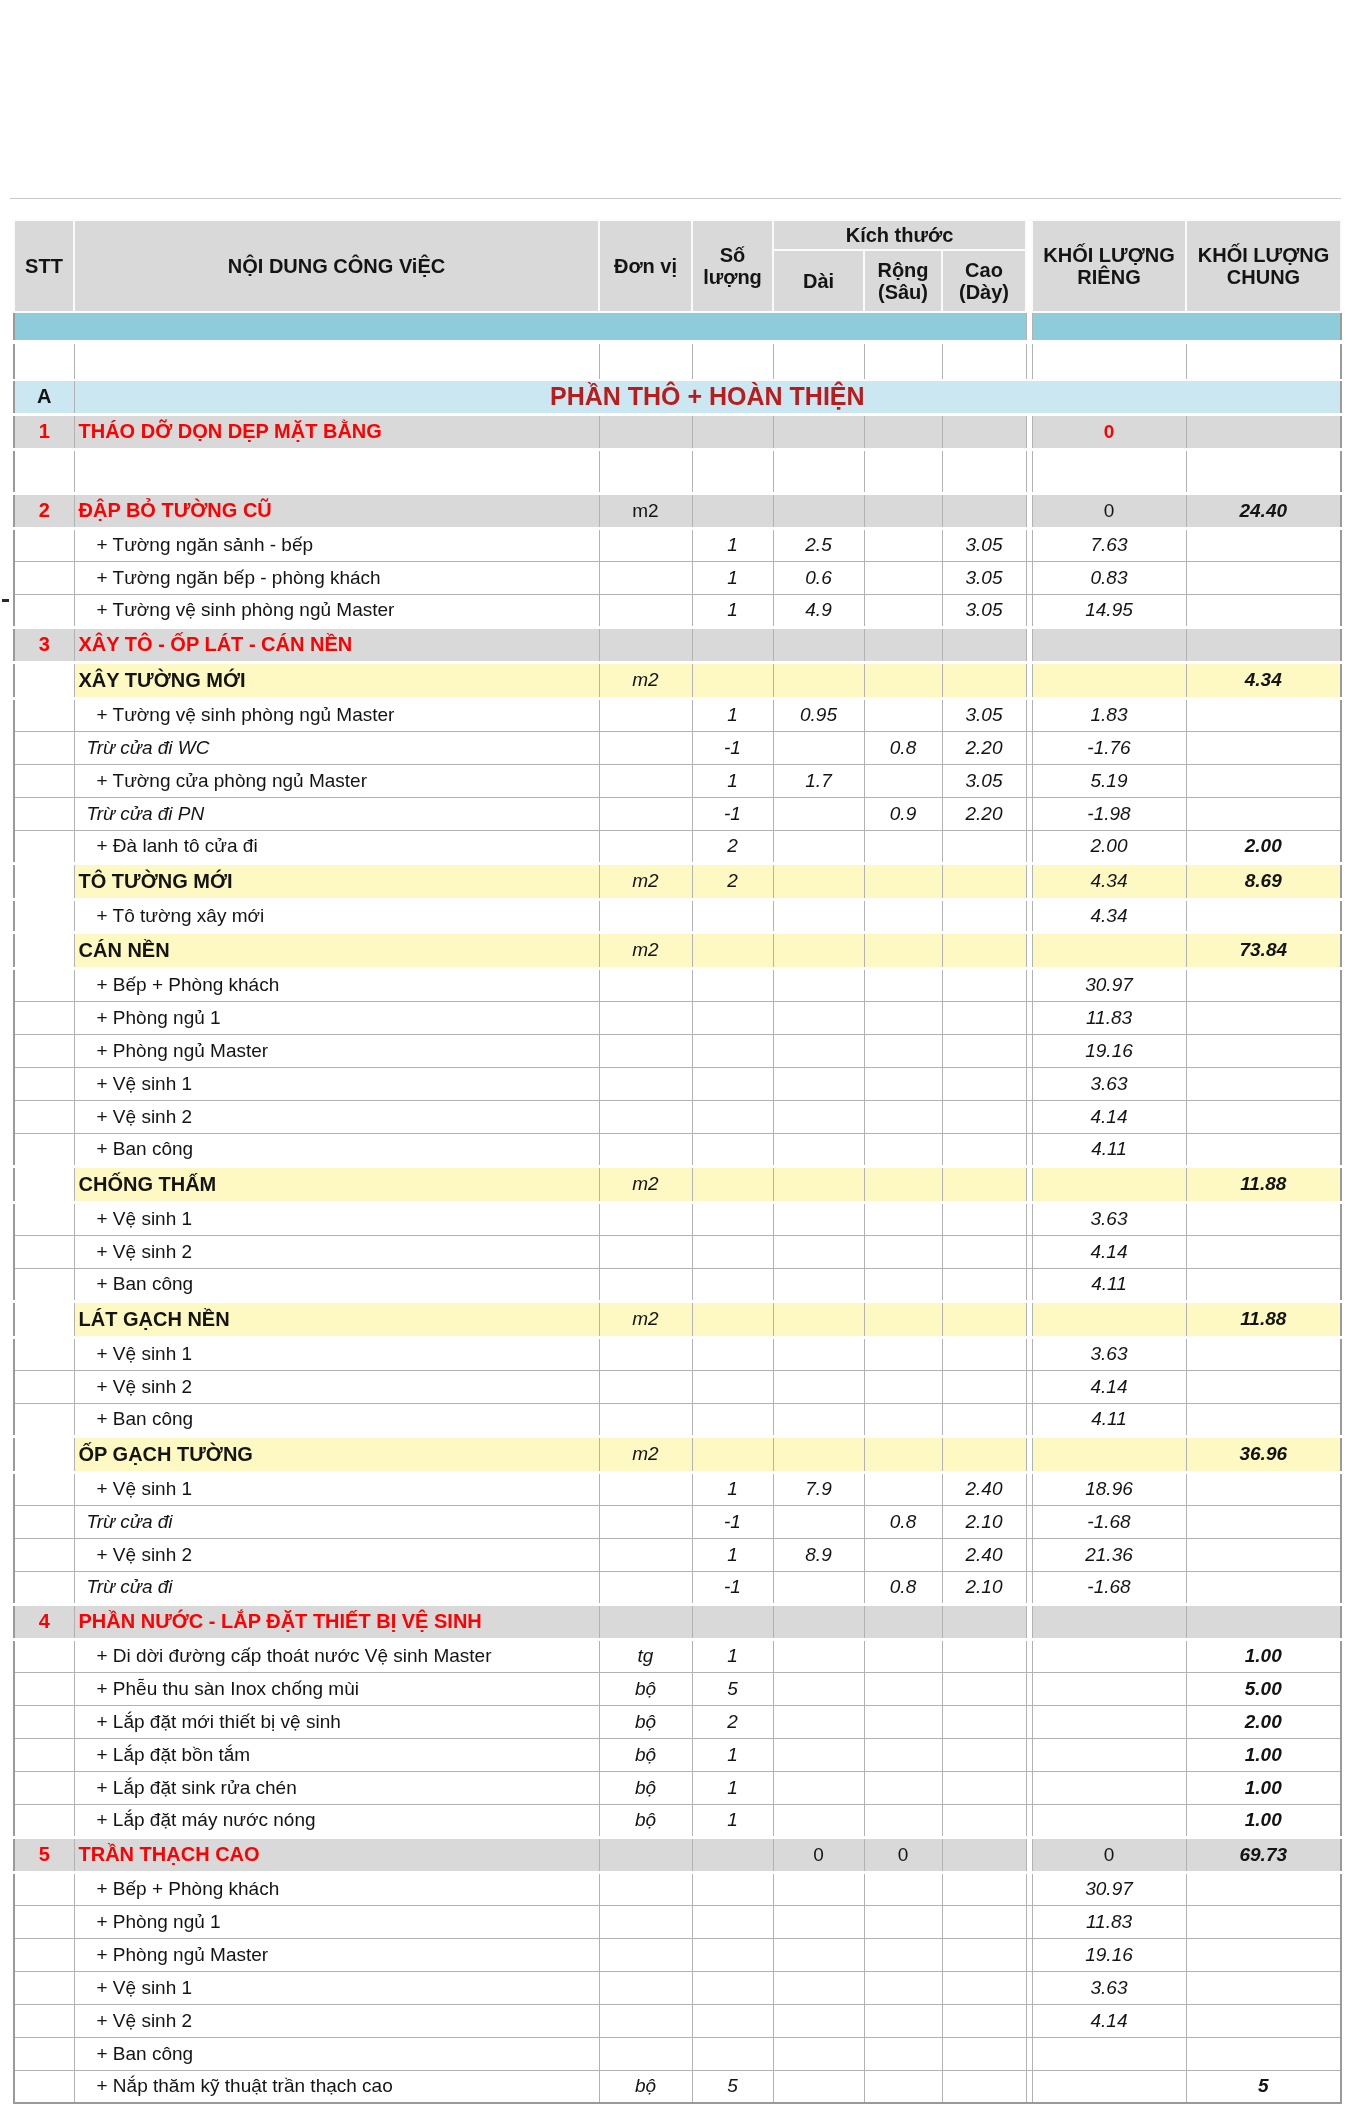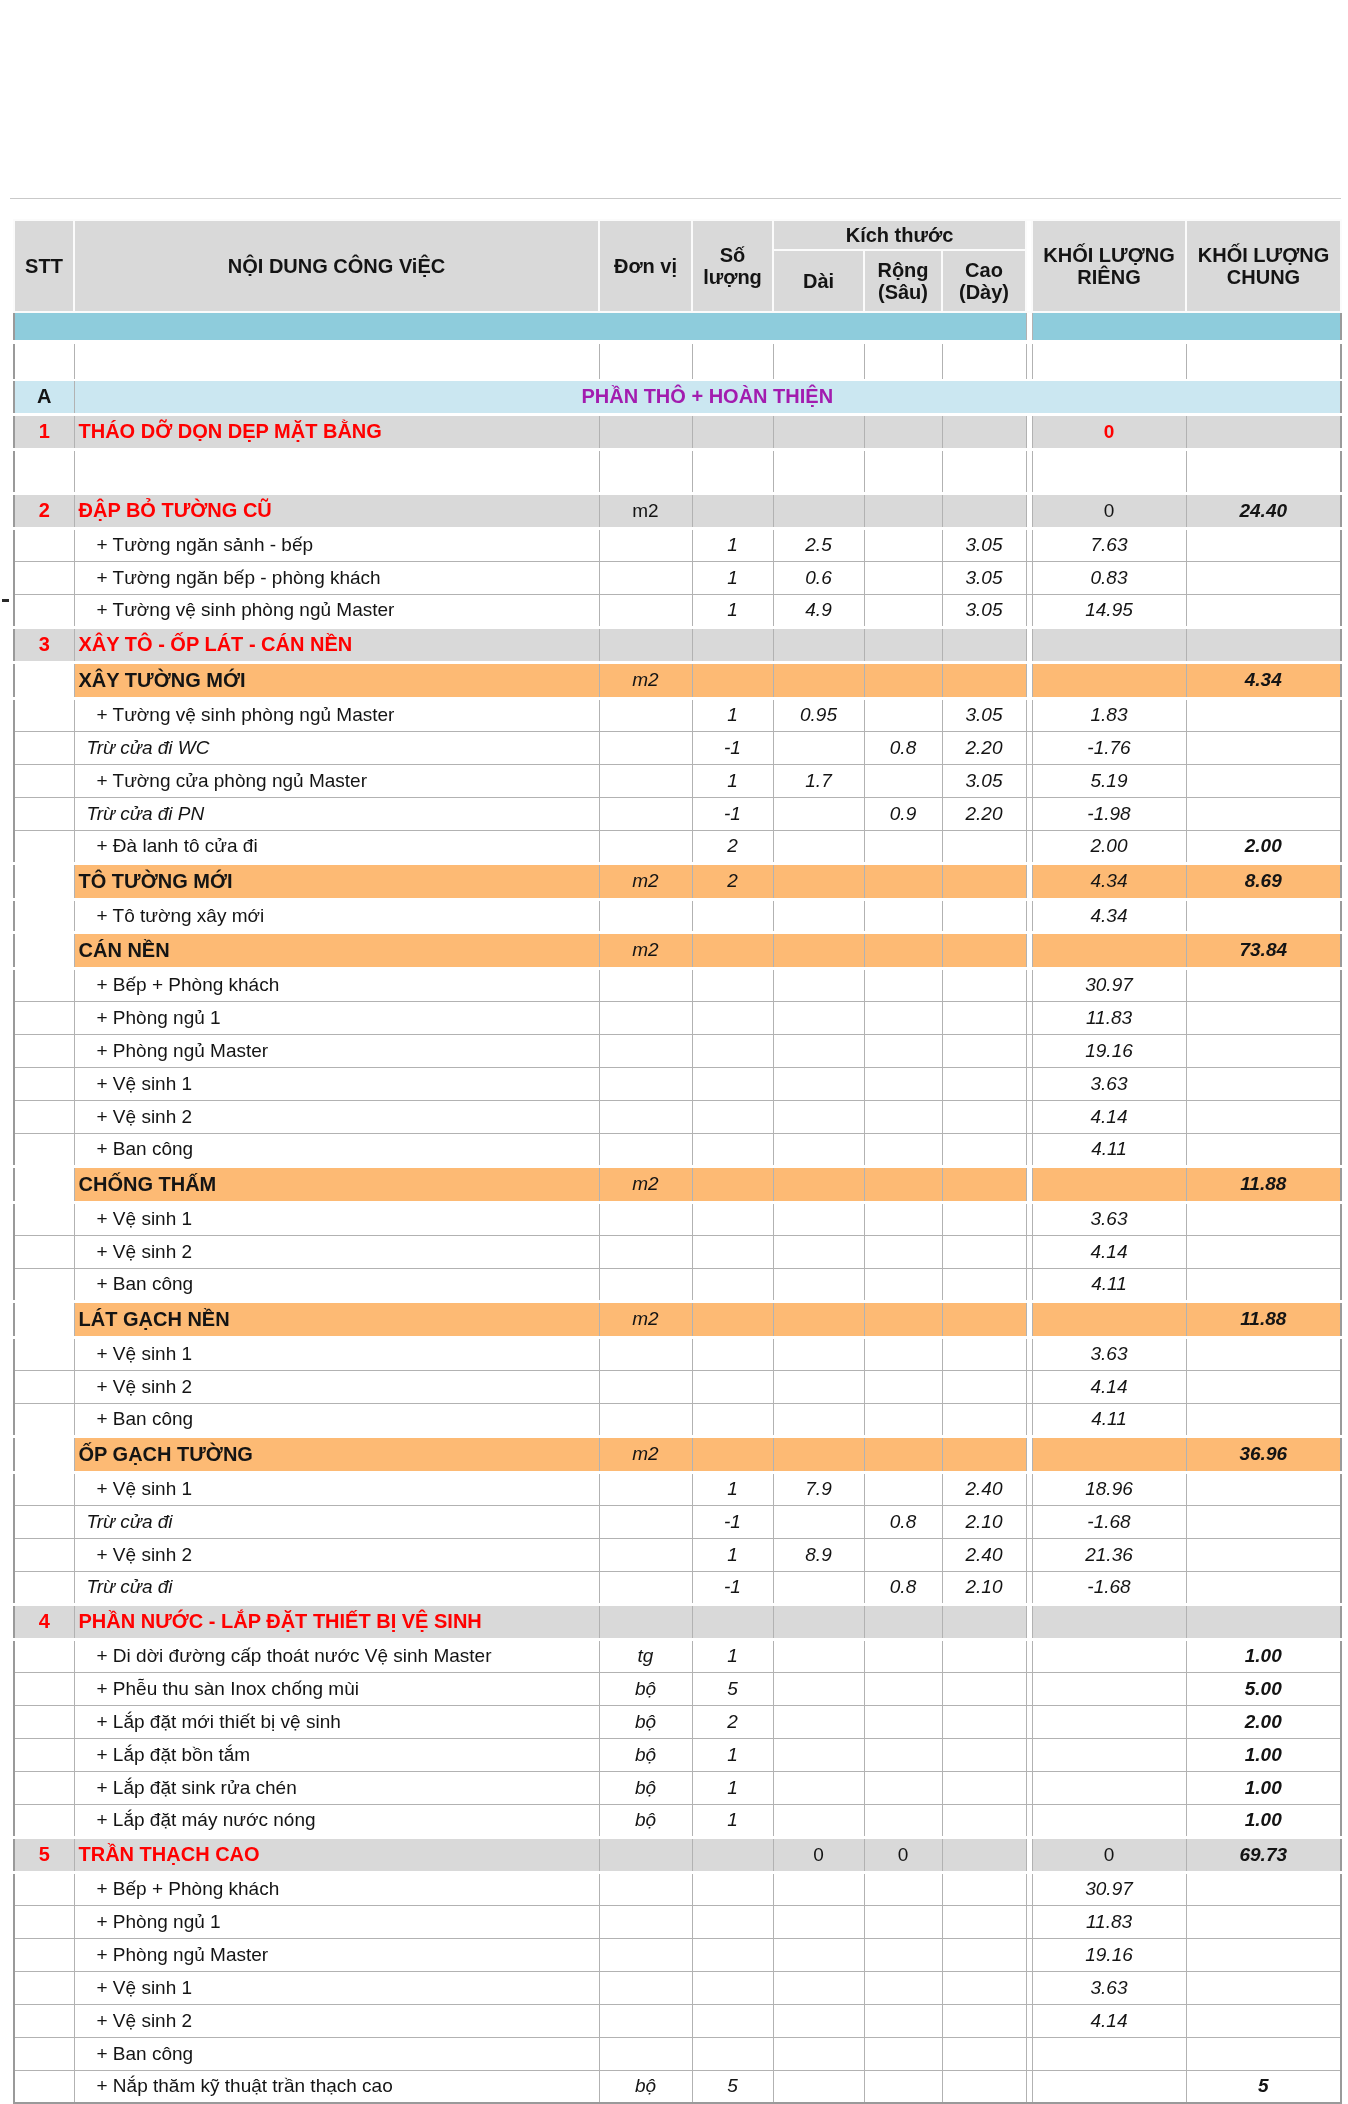--- a/index.html
+++ b/index.html
@@ -42,27 +42,27 @@
   tr.deduct td.name{padding-left:12px;font-style:italic;}
   tr.item td.num, tr.deduct td.num, tr.subsection td.num{font-style:italic;}
   tr.item td.kl-chung{font-weight:bold;}
 
   tr.section td{background:#d9d9d9;border-top:3px solid #ffffff;border-bottom:3px solid #ffffff;}
   tr.section td.spacer{background:#ffffff;}
   tr.section td.stt, tr.section td.name{color:#ff0000;font-weight:bold;font-size:20px;}
   tr.section td.kl-chung, tr.subsection td.kl-chung{font-weight:bold;font-style:italic;text-align:center;}
   tr.section td.red-val{color:#ff0000;font-weight:bold;}
 
-  tr.subsection td{background:#fdba74;border-top:3px solid #ffffff;border-bottom:3px solid #ffffff;}
+  tr.subsection td{background:#fef9c3;border-top:3px solid #ffffff;border-bottom:3px solid #ffffff;}
   tr.subsection td.stt, tr.subsection td.spacer{background:#ffffff;}
   tr.subsection td.name{font-weight:bold;font-size:20px;}
 
   tr.groupA td{background:#cbe7f1;border-top:2px solid #ffffff;border-bottom:2px solid #ffffff;}
   tr.groupA td.stt{font-weight:bold;font-size:20px;}
-  tr.groupA td.title{color:#a21caf;font-weight:bold;font-size:20px;text-align:center;}
+  tr.groupA td.title{color:#b91c1c;font-weight:bold;font-size:25px;text-align:center;}
 
   tr.teal td{background:#8eccdc;border-top:2px solid #8f8f8f;border-bottom:4px solid #ffffff;border-left:none;border-right:none;}
   tr.teal td.spacer{background:#ffffff;border-left:1px solid #b2b2b2;border-right:1px solid #b2b2b2;}
 
   tr.blank td{background:#ffffff;}
 </style>
 </head>
 <body>
 
 <div id="top-rule"></div>

